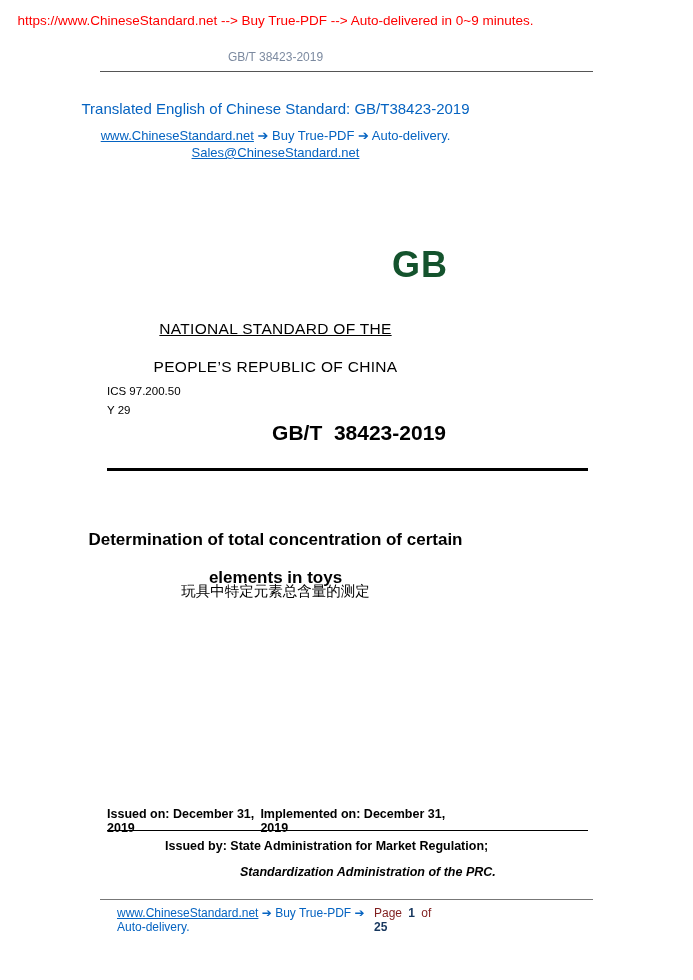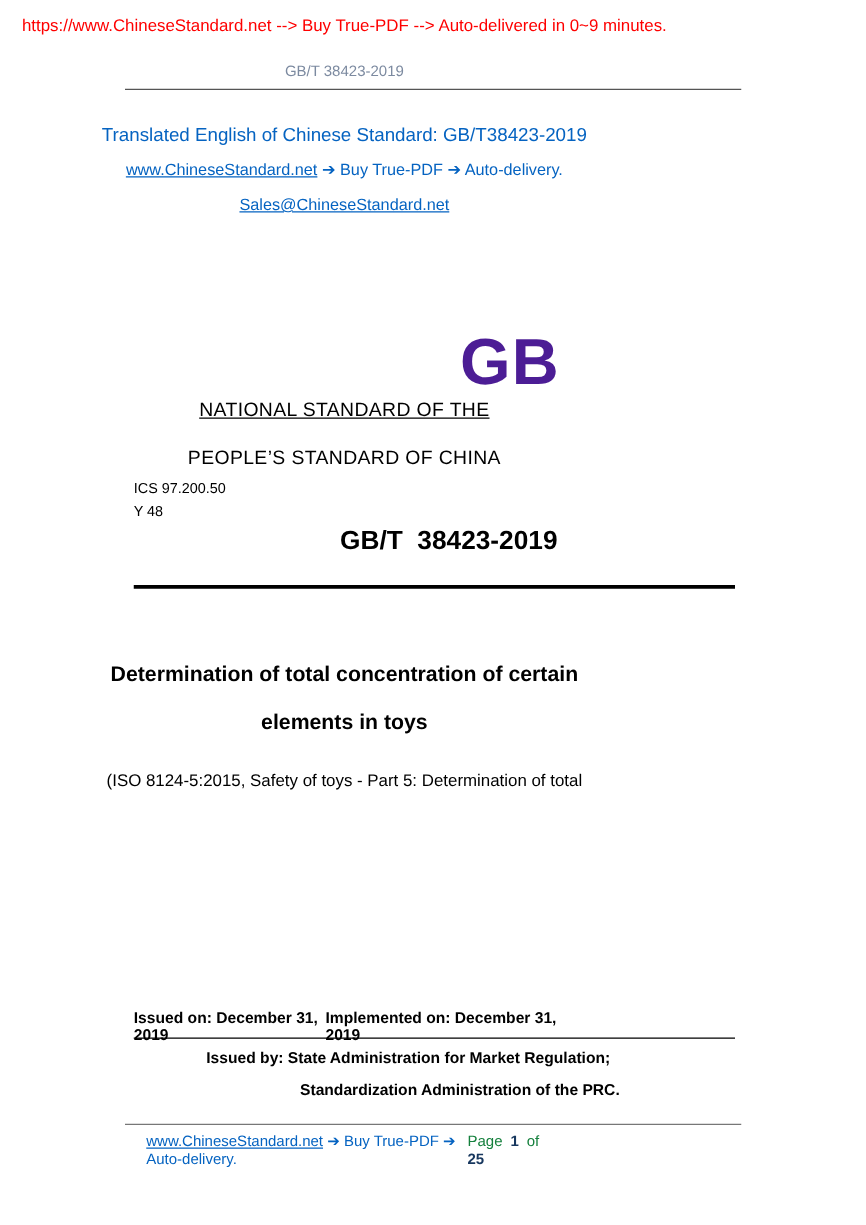--- a/index.html
+++ b/index.html
@@ -29,27 +29,27 @@
   .rule-footer { top:899px; left:100px; width:493px; height:1px; background:#777; }
 
   .translated {
     position:absolute; top:100px; left:0; width:100%;
     text-align:center; color:#0563c1; font-size:15px;
   }
   .site-line, .email-line {
     position:absolute; left:0; width:100%; text-align:center; font-size:13px;
   }
   .site-line { top:128px; }
-  .email-line { top:156px; }
+  .email-line { top:145px; }
   .link { color:#0563c1; text-decoration:none; cursor:pointer; }
   .u { text-decoration:underline; }
 
   .gb {
     position:absolute; top:244px; right:103px;
-    font-size:52px; font-weight:bold; letter-spacing:1px; color:#4c1d95;margin-top:16px;
+    font-size:36px; font-weight:bold; letter-spacing:1px; color:#14532d;
   }
   .nat {
     position:absolute; left:0; width:100%; text-align:center;
     font-size:15.5px; color:#000; letter-spacing:0.3px;
   }
   .nat1 { top:320px;text-decoration:underline; }
   .nat2 { top:358px; }
 
   .ics   { position:absolute; left:107px; top:385px; font-size:11.5px; }
   .ycode { position:absolute; left:107px; top:404px; font-size:11.5px; }
@@ -74,29 +74,29 @@
   .iso1 { top:617px; }
   .iso2 { top:647px; }
 
   .issue-row {
     position:absolute; top:807px; left:107px; right:105px;
     display:flex; justify-content:center;
     font-weight:bold; font-size:12.5px;
   }
   .issuedby { position:absolute; font-weight:bold; font-size:12.5px; white-space:pre; }
   .b1 { top:839px; left:165px; }
-  .b2 { top:865px; left:240px; }
+  .b2 { top:865px; left:240px;font-style:italic; }
 
   .footer {
     position:absolute; top:906px; left:117px; right:117px;
     display:flex; justify-content:space-between; align-items:baseline;
     font-size:12px;
   }
   .footer-left { font-size:12px; }
-  .pg-label { color:#15803d; }
+  .pg-label { color:#7f1d1d; }
   .pg-num { color:#17375e; font-weight:bold; }
   .footer-right span { margin-left:3px; }
 </style>
 </head>
 <body>
 
 <div class="page">
 
   <div class="banner">https://www.ChineseStandard.net --&gt; Buy True-PDF --&gt; Auto-delivered in 0~9 minutes.</div>
 
@@ -105,31 +105,31 @@
 
   <div class="translated">Translated English of Chinese Standard: GB/T38423-2019</div>
 
   <div class="site-line"><a class="link u">www.ChineseStandard.net</a><span class="link"> ➔ Buy True-PDF ➔ Auto-delivery.</span></div>
 
   <div class="email-line"><a class="link u">Sales@ChineseStandard.net</a></div>
 
   <div class="gb">GB</div>
 
   <div class="nat nat1">NATIONAL STANDARD OF THE</div>
-  <div class="nat nat2">PEOPLE’S STANDARD OF CHINA</div>
+  <div class="nat nat2">PEOPLE’S REPUBLIC OF CHINA</div>
 
   <div class="ics">ICS 97.200.50</div>
-  <div class="ycode">Y 48</div>
+  <div class="ycode">Y 29</div>
 
   <div class="stdcode">GB/T  38423-2019</div>
   <div class="rule rule-thick"></div>
 
   <div class="title t1">Determination of total concentration of certain</div>
   <div class="title t2">elements in toys</div>
-  <div class="iso iso1">(ISO 8124-5:2015, Safety of toys - Part 5: Determination of total</div>
+  <div class="zh">玩具中特定元素总含量的测定</div>
 
   <div class="issue-row">
     <span>Issued on: December 31, 2019</span>
     <span>Implemented on: December 31, 2019</span>
   </div>
   <div class="rule rule-issue"></div>
 
   <div class="issuedby b1">Issued by: State Administration for Market Regulation;</div>
   <div class="issuedby b2">Standardization Administration of the PRC.</div>
 

